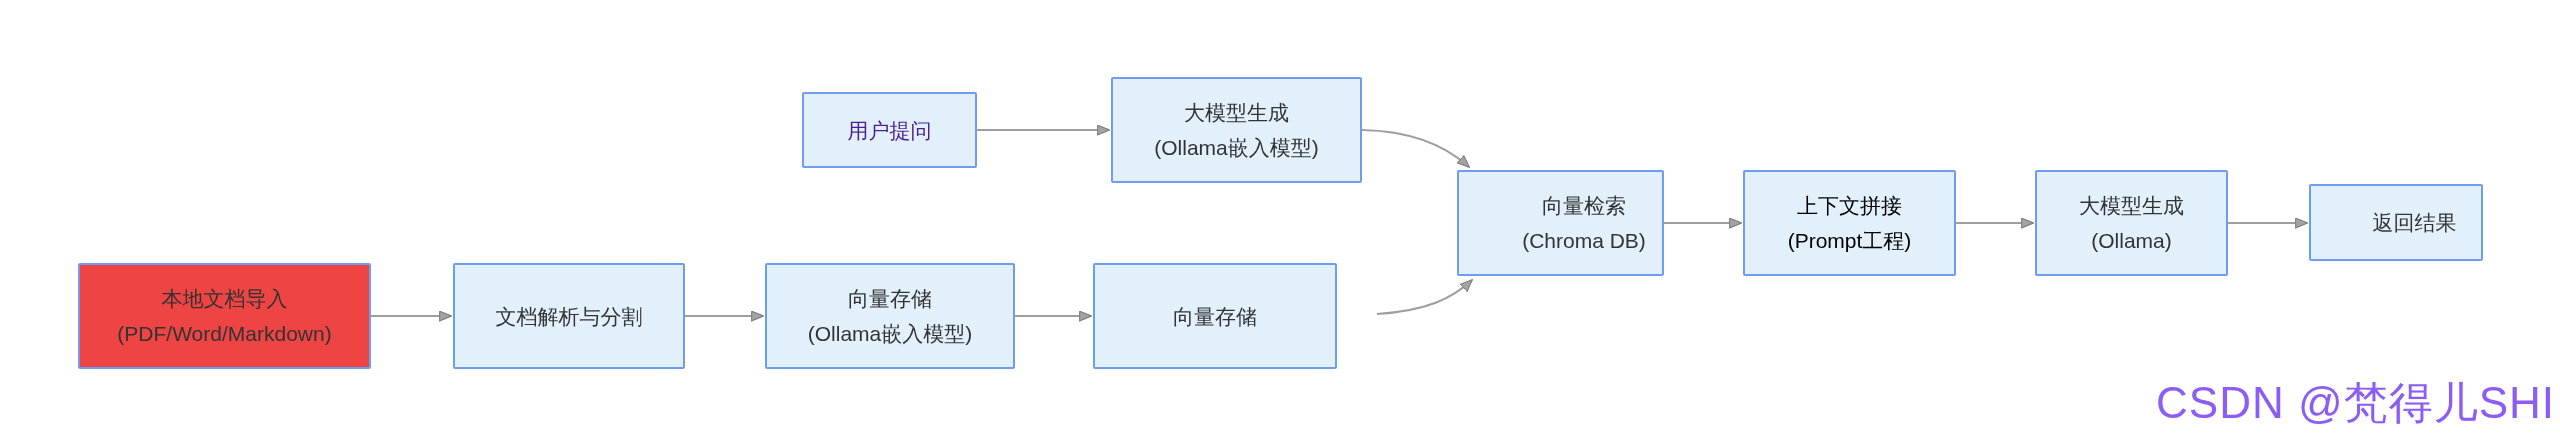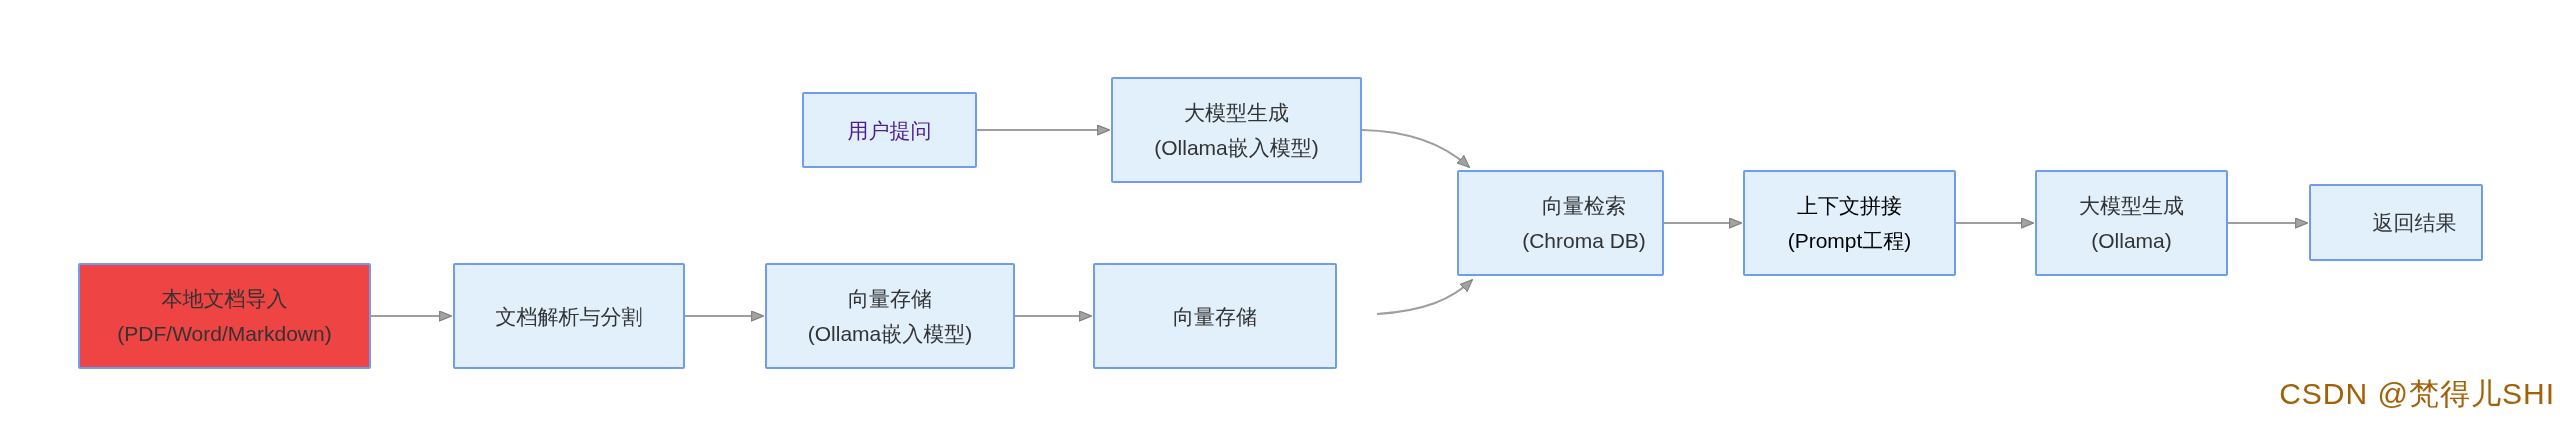--- a/index.html
+++ b/index.html
@@ -42,22 +42,22 @@
     font-size: 21px;
   }
   .node-line {
     line-height: 35px;
     white-space: nowrap;
   }
   .watermark {
     position: absolute;
     top: 374px;
     right: 5px;
-    font-size: 30px;
-    color: #a16207;
+    font-size: 44px;
+    color: #8b5cf6;
     letter-spacing: 1px;
     white-space: nowrap;
     text-shadow: 1px 1px 1px #f5f5f5;
   }
 </style>
 </head>
 <body>
 
 <div class="canvas">
 

